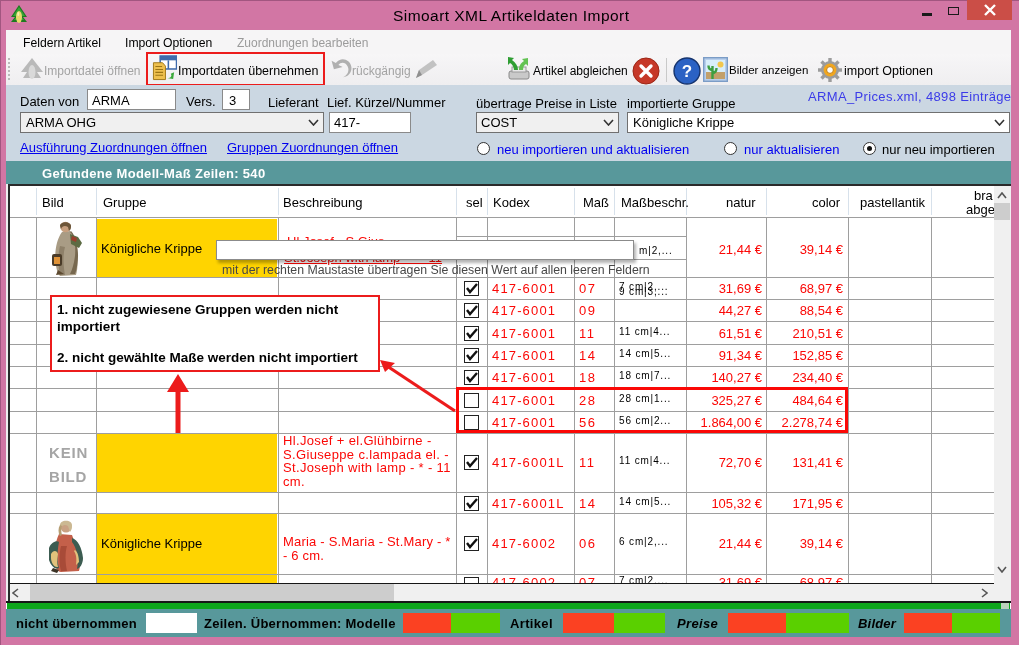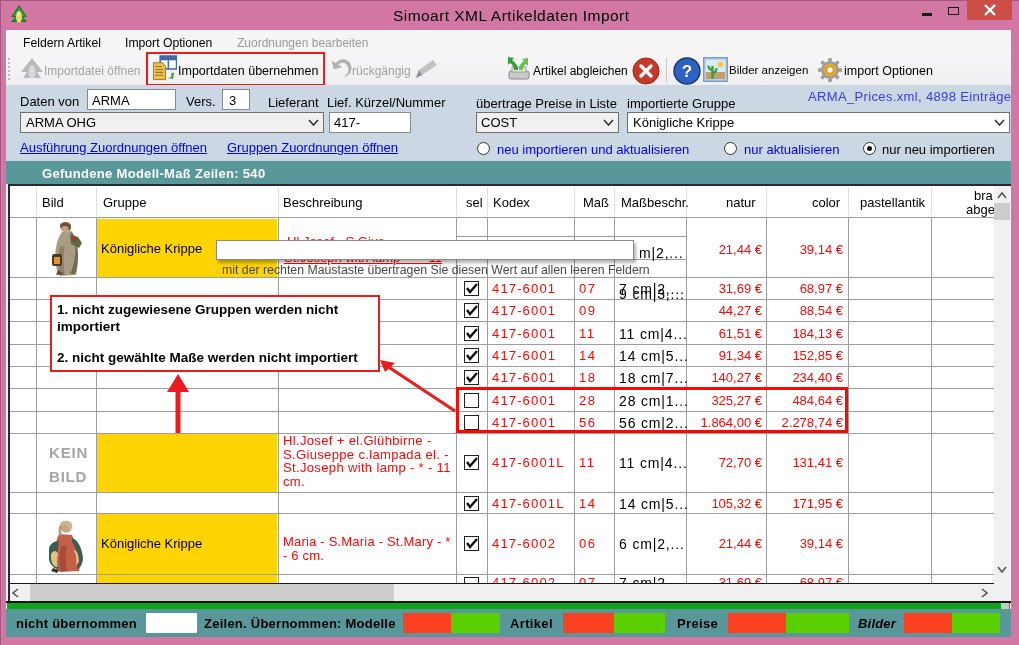--- a/index.html
+++ b/index.html
@@ -7,21 +7,21 @@
   font-family:"Liberation Sans",sans-serif;background:#d276a4;}
 .abs{position:absolute;}
 .lbl{position:absolute;font-size:13px;color:#000;white-space:nowrap;text-align:right;}
 .grid-h{position:absolute;height:1px;background:#9e9e9e;}
 .grid-v{position:absolute;width:1px;background:#9e9e9e;}
 .hsep{position:absolute;width:1px;background:#d7e1eb;}
 .chk{position:absolute;width:13px;height:13px;border:1.6px solid #222;background:#fff;}
 .price{position:absolute;font-size:13px;color:#fb0806;white-space:nowrap;}
 .kodex{position:absolute;font-size:13px;color:#fb0806;letter-spacing:1.15px;white-space:nowrap;}
 .mass{position:absolute;font-size:13px;color:#fb0806;letter-spacing:1.5px;white-space:nowrap;}
-.mb{position:absolute;font-size:14px;color:#000;letter-spacing:0.85px;white-space:nowrap;}
+.mb{position:absolute;font-size:10px;color:#000;letter-spacing:0.85px;white-space:nowrap;}
 .pn{position:absolute;font-size:13px;color:#fb0806;white-space:nowrap;width:100px;text-align:right;}
 </style>
 </head>
 <body>
 
 <div class="abs" style="left:0;top:0;width:1019px;height:1px;background:#a25680;"></div>
 <div class="abs" style="left:0;top:0;width:1px;height:645px;background:#a25680;"></div>
 
 <svg class="abs" style="left:10px;top:5px;" width="18" height="19" viewBox="0 0 18 19">
   <polygon points="9,0 17,12 13,12 17,17 1,17 5,12 1,12" fill="#1d7a1f"></polygon>
@@ -272,21 +272,21 @@
 <div class="pn" style="left:743px;top:303px;">88,54 €</div>
 
 <div class="chk" style="left:464px;top:326px;"></div>
 <svg class="abs" style="left:466px;top:328px;" width="12" height="11" viewBox="0 0 12 11">
     <path d="M1,5 L4,9 L11,1" stroke="#111" stroke-width="2.4" fill="none"></path>
   </svg>
 <div class="kodex" style="left:492px;top:326px;">417-6001</div>
 <div class="mass" style="left:579px;top:326px;">11</div>
 <div class="mb" style="left:619px;top:326px;">11 cm|4...</div>
 <div class="pn" style="left:662px;top:326px;">61,51 €</div>
-<div class="pn" style="left:743px;top:326px;">184,13 €</div>
+<div class="pn" style="left:743px;top:326px;">210,51 €</div>
 
 <div class="chk" style="left:464px;top:348px;"></div>
 <svg class="abs" style="left:466px;top:350px;" width="12" height="11" viewBox="0 0 12 11">
     <path d="M1,5 L4,9 L11,1" stroke="#111" stroke-width="2.4" fill="none"></path>
   </svg>
 <div class="kodex" style="left:492px;top:348px;">417-6001</div>
 <div class="mass" style="left:579px;top:348px;">14</div>
 <div class="mb" style="left:619px;top:348px;">14 cm|5...</div>
 <div class="pn" style="left:662px;top:348px;">91,34 €</div>
 <div class="pn" style="left:743px;top:348px;">152,85 €</div>
@@ -408,18 +408,18 @@
 <div class="abs" style="left:1001px;top:603px;width:8px;height:6px;background:#bcd2bc;"></div>
 <div class="abs" style="left:6px;top:609px;width:1005px;height:28px;background:#58989b;"></div>
 <div class="lbl" style="left:16px;top:616px;font-weight:bold;letter-spacing:0.25px;">nicht übernommen</div>
 <div class="abs" style="left:146px;top:613px;width:51px;height:20px;background:#fff;"></div>
 <div class="lbl" style="left:204px;top:616px;font-weight:bold;letter-spacing:0.25px;">Zeilen. Übernommen: Modelle</div>
 <div class="abs" style="left:403px;top:613px;width:48px;height:20px;background:#fb4122;"></div>
 <div class="abs" style="left:451px;top:613px;width:49px;height:20px;background:#5ad000;"></div>
 <div class="lbl" style="left:510px;top:616px;font-weight:bold;letter-spacing:0.35px;">Artikel</div>
 <div class="abs" style="left:563px;top:613px;width:51px;height:20px;background:#fb4122;"></div>
 <div class="abs" style="left:614px;top:613px;width:51px;height:20px;background:#5ad000;"></div>
-<div class="lbl" style="left:677px;top:616px;font-weight:bold;letter-spacing:0.35px;">Preise</div>
+<div class="lbl" style="left:677px;top:616px;font-weight:bold;letter-spacing:0.35px;font-style:italic;">Preise</div>
 <div class="abs" style="left:728px;top:613px;width:58px;height:20px;background:#fb4122;"></div>
 <div class="abs" style="left:786px;top:613px;width:63px;height:20px;background:#5ad000;"></div>
 <div class="lbl" style="left:858px;top:616px;font-weight:bold;letter-spacing:0.2px;font-style:italic;">Bilder</div>
 <div class="abs" style="left:904px;top:613px;width:48px;height:20px;background:#fb4122;"></div>
 <div class="abs" style="left:952px;top:613px;width:48px;height:20px;background:#5ad000;"></div>
 
 </body></html>

